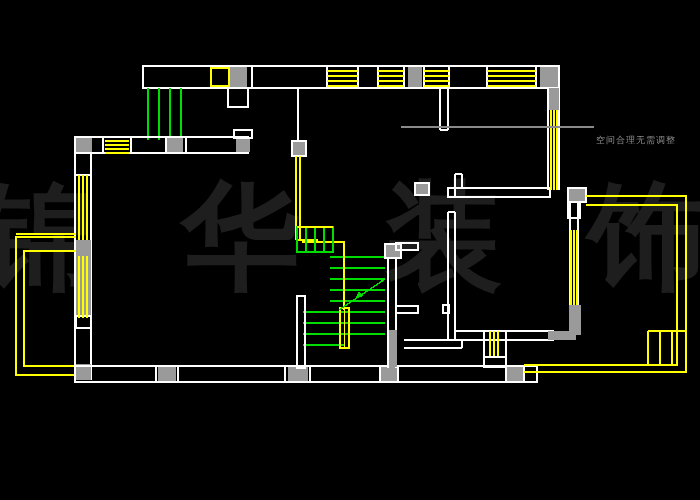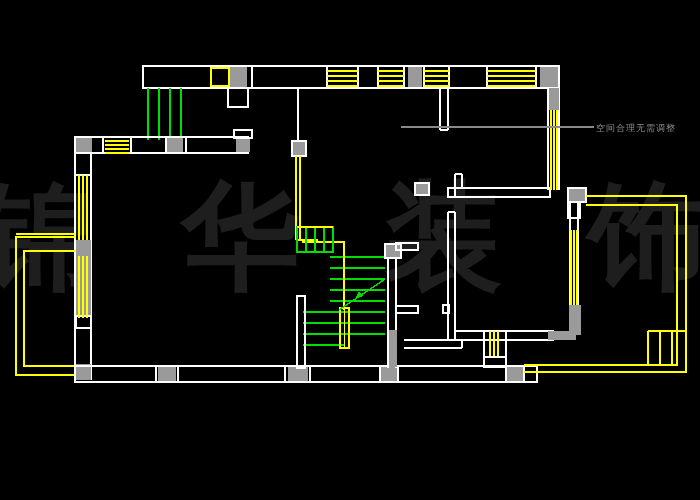--- a/index.html
+++ b/index.html
@@ -34,21 +34,21 @@
     transform: translate(6px, -12px);
     user-select: none;
   }
   #cad-svg {
     position: absolute;
     left: 0; top: 0;
   }
   #annotation-label {
     position: absolute;
     left: 596px;
-    top: 122px;
+    top: 134px;
     font-size: 9px;
     color: #8e8e8e;
     letter-spacing: 1px;
     white-space: nowrap;
     font-family: "DejaVu Sans", sans-serif;
   }
 </style>
 </head>
 <body>
 

